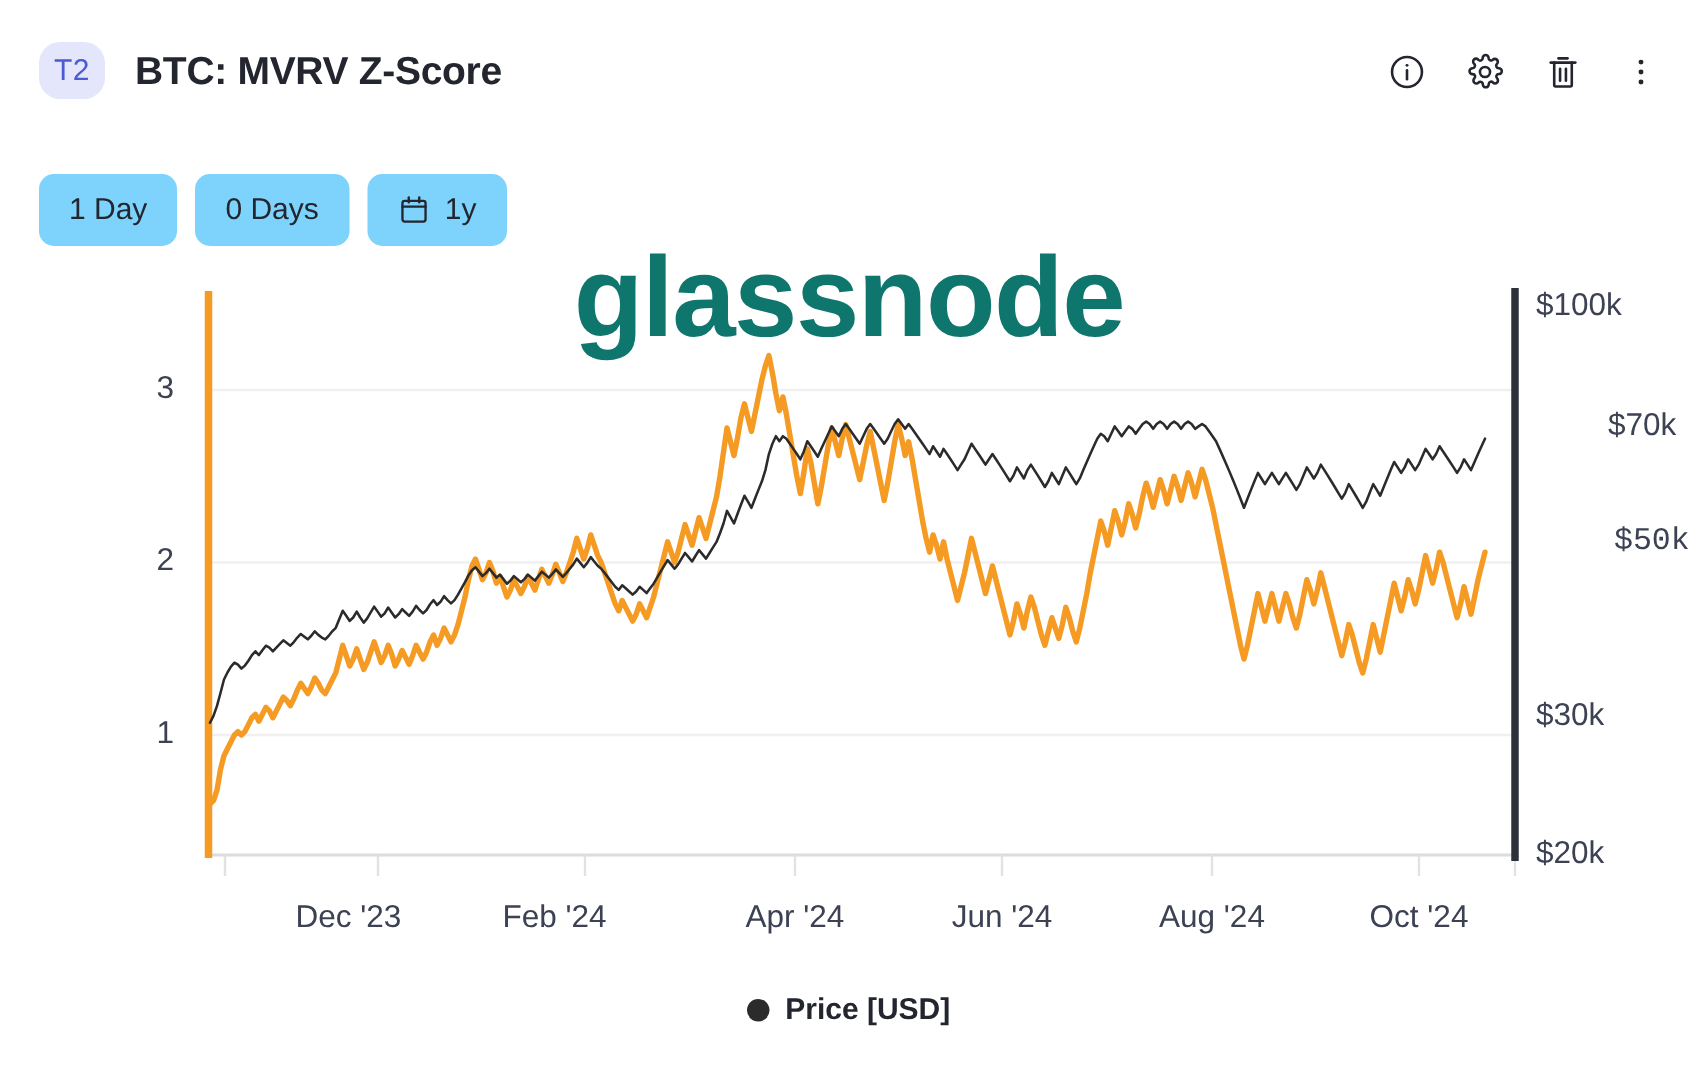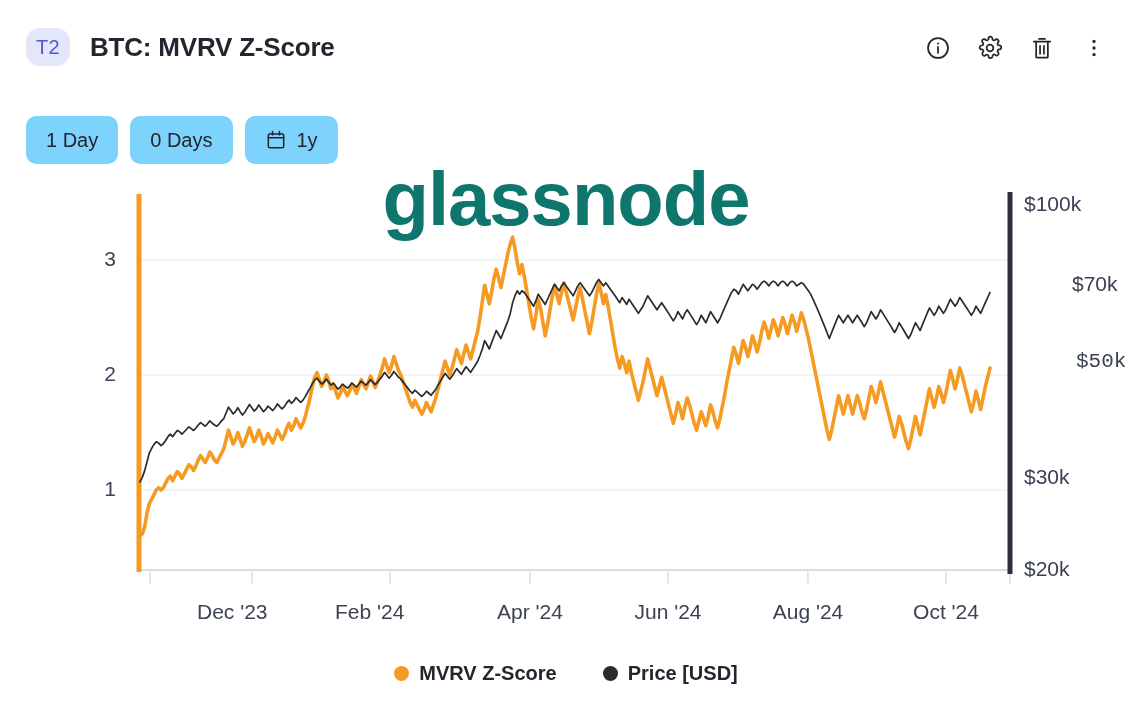--- a/index.html
+++ b/index.html
@@ -252,24 +252,20 @@
       <line x1="1010" x2="1010" y1="390" y2="404" stroke="#e2e2e5" stroke-width="1.6"></line>
       <line x1="139" x2="139" y1="14" y2="392" stroke="#f59a23" stroke-width="5"></line>
       <line x1="1010" x2="1010" y1="12" y2="394" stroke="#2b303b" stroke-width="5"></line>
       <path d="M140.00 356.00 L142.33 353.70 L144.66 346.80 L146.99 333.00 L149.32 323.80 L151.64 319.20 L153.97 314.60 L156.30 310.00 L158.63 307.70 L160.96 310.00 L163.29 307.70 L165.62 303.10 L167.95 298.50 L170.27 296.20 L172.60 300.80 L174.93 296.20 L177.26 291.60 L179.59 293.90 L181.92 298.50 L184.25 293.90 L186.58 289.30 L188.90 284.70 L191.23 287.00 L193.56 290.45 L195.89 285.85 L198.22 280.10 L200.55 275.50 L202.88 278.95 L205.21 282.40 L207.53 277.80 L209.86 272.05 L212.19 275.50 L214.52 280.10 L216.85 282.40 L219.18 277.80 L221.51 273.20 L223.84 268.60 L226.16 259.40 L228.49 250.20 L230.82 257.10 L233.15 264.00 L235.48 259.40 L237.81 252.50 L240.14 259.40 L242.47 266.30 L244.79 261.70 L247.12 254.80 L249.45 247.90 L251.78 254.80 L254.11 261.70 L256.44 257.10 L258.77 250.20 L261.10 255.95 L263.42 264.00 L265.75 259.40 L268.08 253.65 L270.41 258.25 L272.74 262.85 L275.07 257.10 L277.40 250.20 L279.73 254.80 L282.05 259.40 L284.38 254.80 L286.71 247.90 L289.04 243.30 L291.37 250.20 L293.70 245.60 L296.03 238.70 L298.36 243.30 L300.68 247.90 L303.01 243.30 L305.34 236.40 L307.67 227.20 L310.00 218.00 L312.33 206.50 L314.66 197.30 L316.99 192.70 L319.32 199.60 L321.64 206.50 L323.97 201.90 L326.30 195.00 L328.63 200.75 L330.96 208.80 L333.29 204.20 L335.62 211.10 L337.95 218.00 L340.27 213.40 L342.60 206.50 L344.93 211.10 L347.26 215.70 L349.59 211.10 L351.92 204.20 L354.25 208.80 L356.58 213.40 L358.90 206.50 L361.23 199.60 L363.56 204.20 L365.89 208.80 L368.22 203.05 L370.55 196.15 L372.88 201.90 L375.21 207.65 L377.53 201.90 L379.86 195.00 L382.19 188.10 L384.52 178.90 L386.85 185.80 L389.18 192.70 L391.51 185.80 L393.84 176.60 L396.16 183.50 L398.49 190.40 L400.82 195.00 L403.15 201.90 L405.48 208.80 L407.81 215.70 L410.14 222.60 L412.47 227.20 L414.79 220.30 L417.12 224.90 L419.45 229.50 L421.78 234.10 L424.11 229.50 L426.44 222.60 L428.77 227.20 L431.10 231.80 L433.42 224.90 L435.75 218.00 L438.08 208.80 L440.41 199.60 L442.74 190.40 L445.07 181.20 L447.40 188.10 L449.73 195.00 L452.05 188.10 L454.38 178.90 L456.71 169.70 L459.04 176.60 L461.37 183.50 L463.70 174.30 L466.03 165.10 L468.36 172.00 L470.68 178.90 L473.01 169.70 L475.34 160.50 L477.67 151.30 L480.00 137.50 L482.33 121.40 L484.66 105.30 L486.99 114.50 L489.32 123.70 L491.64 112.20 L493.97 98.40 L496.30 89.20 L498.63 98.40 L500.96 107.60 L503.29 96.10 L505.62 84.60 L507.95 73.10 L510.27 63.90 L512.60 57.00 L514.93 68.50 L517.26 82.30 L519.59 93.80 L521.92 84.60 L524.25 96.10 L526.58 109.90 L528.90 123.70 L531.23 137.50 L533.56 149.00 L535.89 135.20 L538.22 119.10 L540.55 128.30 L542.88 142.10 L545.21 155.90 L547.53 144.40 L549.86 130.60 L552.19 116.80 L554.52 105.30 L556.85 114.50 L559.18 123.70 L561.51 112.20 L563.84 103.00 L566.16 112.20 L568.49 121.40 L570.82 130.60 L573.15 139.80 L575.48 128.30 L577.81 116.80 L580.14 107.60 L582.47 119.10 L584.79 130.60 L587.12 142.10 L589.45 153.60 L591.78 142.10 L594.11 128.30 L596.44 114.50 L598.77 103.00 L601.10 112.20 L603.42 123.70 L605.75 114.50 L608.08 126.00 L610.41 139.80 L612.74 153.60 L615.07 167.40 L617.40 178.90 L619.73 188.10 L622.05 176.60 L624.38 183.50 L626.71 192.70 L629.04 181.20 L631.37 192.70 L633.70 201.90 L636.03 211.10 L638.36 220.30 L640.68 211.10 L643.01 201.90 L645.34 190.40 L647.67 178.90 L650.00 188.10 L652.33 197.30 L654.66 206.50 L656.99 215.70 L659.32 206.50 L661.64 197.30 L663.97 206.50 L666.30 215.70 L668.63 224.90 L670.96 234.10 L673.29 243.30 L675.62 234.10 L677.95 222.60 L680.27 229.50 L682.60 238.70 L684.93 227.20 L687.26 218.00 L689.59 224.90 L691.92 234.10 L694.25 243.30 L696.58 250.20 L698.90 241.00 L701.23 231.80 L703.56 238.70 L705.89 245.60 L708.22 236.40 L710.55 224.90 L712.88 231.80 L715.21 241.00 L717.53 247.90 L719.86 238.70 L722.19 227.20 L724.52 215.70 L726.85 201.90 L729.18 190.40 L731.51 178.90 L733.84 167.40 L736.16 174.30 L738.49 183.50 L740.82 172.00 L743.15 160.50 L745.48 167.40 L747.81 176.60 L750.14 167.40 L752.47 155.90 L754.79 162.80 L757.12 172.00 L759.45 162.80 L761.78 151.30 L764.11 142.10 L766.44 149.00 L768.77 158.20 L771.10 149.00 L773.42 139.80 L775.75 146.70 L778.08 155.90 L780.41 146.70 L782.74 137.50 L785.07 144.40 L787.40 153.60 L789.73 144.40 L792.05 135.20 L794.38 142.10 L796.71 151.30 L799.04 142.10 L801.37 132.90 L803.70 139.80 L806.03 149.00 L808.36 158.20 L810.68 169.70 L813.01 181.20 L815.34 192.70 L817.67 204.20 L820.00 215.70 L822.33 227.20 L824.66 238.70 L826.99 250.20 L829.32 259.40 L831.64 250.20 L833.97 238.70 L836.30 227.20 L838.63 215.70 L840.96 224.90 L843.29 234.10 L845.62 224.90 L847.95 215.70 L850.27 224.90 L852.60 234.10 L854.93 224.90 L857.26 215.70 L859.59 222.60 L861.92 231.80 L864.25 238.70 L866.58 229.50 L868.90 218.00 L871.23 206.50 L873.56 213.40 L875.89 222.60 L878.22 213.40 L880.55 201.90 L882.88 211.10 L885.21 220.30 L887.53 229.50 L889.86 238.70 L892.19 247.90 L894.52 257.10 L896.85 247.90 L899.18 236.40 L901.51 243.30 L903.84 252.50 L906.16 261.70 L908.49 268.60 L910.82 259.40 L913.15 247.90 L915.48 236.40 L917.81 245.60 L920.14 254.80 L922.47 243.30 L924.79 231.80 L927.12 220.30 L929.45 208.80 L931.78 218.00 L934.11 227.20 L936.44 218.00 L938.77 206.50 L941.10 213.40 L943.42 222.60 L945.75 213.40 L948.08 201.90 L950.41 190.40 L952.74 199.60 L955.07 208.80 L957.40 199.60 L959.73 188.10 L962.05 195.00 L964.38 204.20 L966.71 213.40 L969.04 222.60 L971.37 231.80 L973.70 222.60 L976.03 211.10 L978.36 220.30 L980.68 229.50 L983.01 218.00 L985.34 206.50 L987.67 197.30 L990.00 188.10" fill="none" stroke="#f59a23" stroke-width="3.6" stroke-linejoin="round" stroke-linecap="round"></path>
       <path d="M140.00 301.86 L142.33 297.29 L144.66 290.61 L146.99 282.00 L149.32 273.02 L151.64 268.33 L153.97 264.39 L156.30 261.79 L158.63 263.09 L160.96 265.69 L163.29 263.74 L165.62 260.51 L167.95 256.70 L170.27 254.19 L172.60 256.70 L174.93 253.57 L177.26 250.48 L179.59 251.71 L181.92 254.19 L184.25 251.71 L186.58 249.26 L188.90 246.84 L191.23 248.65 L193.56 250.48 L195.89 248.05 L198.22 245.03 L200.55 242.65 L202.88 244.44 L205.21 246.23 L207.53 243.84 L209.86 240.88 L212.19 243.25 L214.52 245.03 L216.85 246.23 L219.18 243.84 L221.51 240.88 L223.84 238.54 L226.16 232.80 L228.49 227.20 L230.82 230.55 L233.15 233.94 L235.48 231.67 L237.81 227.76 L240.14 231.67 L242.47 235.08 L244.79 232.24 L247.12 228.31 L249.45 224.45 L251.78 227.76 L254.11 231.11 L256.44 228.87 L258.77 225.00 L261.10 228.31 L263.42 231.67 L265.75 229.43 L268.08 226.10 L270.41 228.31 L272.74 230.55 L275.07 227.76 L277.40 223.91 L279.73 226.65 L282.05 228.87 L284.38 226.65 L286.71 222.82 L289.04 220.12 L291.37 223.36 L293.70 221.20 L296.03 217.46 L298.36 220.12 L300.68 222.28 L303.01 220.12 L305.34 216.40 L307.67 212.22 L310.00 208.12 L312.33 203.59 L314.66 200.12 L316.99 198.17 L319.32 201.11 L321.64 204.08 L323.97 202.10 L326.30 199.14 L328.63 202.10 L330.96 205.09 L333.29 203.09 L335.62 206.09 L337.95 209.14 L340.27 207.10 L342.60 204.08 L344.93 206.09 L347.26 208.12 L349.59 206.09 L351.92 203.09 L354.25 205.09 L356.58 207.10 L358.90 204.08 L361.23 201.11 L363.56 203.09 L365.89 205.09 L368.22 202.59 L370.55 199.63 L372.88 202.10 L375.21 204.58 L377.53 202.10 L379.86 199.14 L382.19 196.23 L384.52 192.40 L386.85 195.27 L389.18 198.17 L391.51 195.27 L393.84 191.45 L396.16 194.31 L398.49 197.20 L400.82 199.14 L403.15 202.10 L405.48 205.09 L407.81 208.12 L410.14 211.19 L412.47 213.26 L414.79 210.16 L417.12 212.22 L419.45 214.30 L421.78 216.40 L424.11 214.30 L426.44 211.19 L428.77 213.26 L431.10 215.35 L433.42 212.22 L435.75 209.14 L438.08 205.09 L440.41 201.11 L442.74 197.20 L445.07 193.35 L447.40 196.23 L449.73 199.14 L452.05 196.23 L454.38 192.40 L456.71 188.64 L459.04 191.45 L461.37 194.31 L463.70 190.51 L466.03 186.78 L468.36 189.57 L470.68 192.40 L473.01 188.64 L475.34 184.93 L477.67 181.29 L480.00 175.49 L482.33 168.98 L484.66 160.58 L486.99 164.74 L489.32 168.98 L491.64 162.65 L493.97 156.50 L496.30 150.50 L498.63 154.48 L500.96 158.53 L503.29 152.48 L505.62 146.59 L507.95 140.85 L510.27 133.41 L512.60 122.70 L514.93 115.82 L517.26 110.80 L519.59 114.14 L521.92 110.80 L524.25 112.46 L526.58 115.82 L528.90 119.23 L531.23 122.70 L533.56 126.21 L535.89 120.96 L538.22 114.14 L540.55 117.52 L542.88 120.96 L545.21 124.45 L547.53 119.23 L549.86 114.14 L552.19 109.15 L554.52 104.28 L556.85 107.52 L559.18 110.80 L561.51 105.89 L563.84 102.67 L566.16 105.89 L568.49 109.15 L570.82 112.46 L573.15 115.82 L575.48 110.80 L577.81 105.89 L580.14 102.67 L582.47 105.89 L584.79 109.15 L587.12 112.46 L589.45 115.82 L591.78 112.46 L594.11 107.52 L596.44 102.67 L598.77 99.50 L601.10 102.67 L603.42 105.89 L605.75 102.67 L608.08 105.89 L610.41 109.15 L612.74 112.46 L615.07 115.82 L617.40 119.23 L619.73 122.70 L622.05 117.52 L624.38 120.96 L626.71 124.45 L629.04 119.23 L631.37 122.70 L633.70 126.21 L636.03 129.78 L638.36 133.41 L640.68 129.78 L643.01 126.21 L645.34 120.96 L647.67 115.82 L650.00 119.23 L652.33 122.70 L654.66 126.21 L656.99 129.78 L659.32 126.21 L661.64 122.70 L663.97 126.21 L666.30 129.78 L668.63 133.41 L670.96 137.10 L673.29 140.85 L675.62 137.10 L677.95 131.59 L680.27 135.25 L682.60 138.97 L684.93 133.41 L687.26 129.78 L689.59 133.41 L691.92 137.10 L694.25 140.85 L696.58 144.66 L698.90 140.85 L701.23 135.25 L703.56 138.97 L705.89 142.75 L708.22 137.10 L710.55 131.59 L712.88 135.25 L715.21 138.97 L717.53 142.75 L719.86 138.97 L722.19 133.41 L724.52 127.99 L726.85 122.70 L729.18 117.52 L731.51 112.46 L733.84 109.15 L736.16 110.80 L738.49 114.14 L740.82 109.15 L743.15 104.28 L745.48 107.52 L747.81 110.80 L750.14 107.52 L752.47 104.28 L754.79 105.89 L757.12 109.15 L759.45 105.89 L761.78 102.67 L764.11 101.08 L766.44 102.67 L768.77 105.89 L771.10 102.67 L773.42 101.08 L775.75 102.67 L778.08 105.89 L780.41 102.67 L782.74 101.08 L785.07 102.67 L787.40 105.89 L789.73 102.67 L792.05 101.08 L794.38 102.67 L796.71 105.89 L799.04 104.28 L801.37 102.67 L803.70 104.28 L806.03 107.52 L808.36 110.80 L810.68 114.14 L813.01 119.23 L815.34 124.45 L817.67 129.78 L820.00 135.25 L822.33 140.85 L824.66 146.59 L826.99 152.48 L829.32 158.53 L831.64 152.48 L833.97 146.59 L836.30 140.85 L838.63 135.25 L840.96 138.97 L843.29 142.75 L845.62 138.97 L847.95 135.25 L850.27 138.97 L852.60 142.75 L854.93 138.97 L857.26 135.25 L859.59 138.97 L861.92 142.75 L864.25 146.59 L866.58 142.75 L868.90 137.10 L871.23 131.59 L873.56 135.25 L875.89 138.97 L878.22 135.25 L880.55 129.78 L882.88 133.41 L885.21 137.10 L887.53 140.85 L889.86 144.66 L892.19 148.54 L894.52 152.48 L896.85 148.54 L899.18 142.75 L901.51 146.59 L903.84 150.50 L906.16 154.48 L908.49 158.53 L910.82 154.48 L913.15 148.54 L915.48 142.75 L917.81 146.59 L920.14 150.50 L922.47 144.66 L924.79 138.97 L927.12 133.41 L929.45 127.99 L931.78 131.59 L934.11 135.25 L936.44 131.59 L938.77 126.21 L941.10 129.78 L943.42 133.41 L945.75 129.78 L948.08 124.45 L950.41 119.23 L952.74 122.70 L955.07 126.21 L957.40 122.70 L959.73 117.52 L962.05 120.96 L964.38 124.45 L966.71 127.99 L969.04 131.59 L971.37 135.25 L973.70 131.59 L976.03 126.21 L978.36 129.78 L980.68 133.41 L983.01 127.99 L985.34 122.70 L987.67 117.52 L990.00 112.46" fill="none" stroke="#2b2b2b" stroke-width="1.7" stroke-linejoin="round" stroke-linecap="round"></path>
     </svg>
 </div>
 
 <div class="legend">
   <div class="legend-item">
-    <span class="legend-dot" id="legend-dot-0" style="background: rgb(245, 154, 35);"></span>
-    <span class="legend-label">MVRV Z-Score</span>
-  </div>
-  <div class="legend-item">
     <span class="legend-dot" id="legend-dot-1" style="background: rgb(43, 43, 43);"></span>
     <span class="legend-label">Price [USD]</span>
   </div>
 </div>
 
 <div class="ylabel-left" style="left: 86px; width: 30px; top: 477px;">1</div>
 <div class="ylabel-left" style="left: 86px; width: 30px; top: 362px;">2</div>
 <div class="ylabel-left" style="left: 86px; width: 30px; top: 247px;">3</div>
 <div class="ylabel-right" style="left: 1024px; top: 557px;">$20k</div>
 <div class="ylabel-right" style="left: 1024px; top: 465px;">$30k</div>

